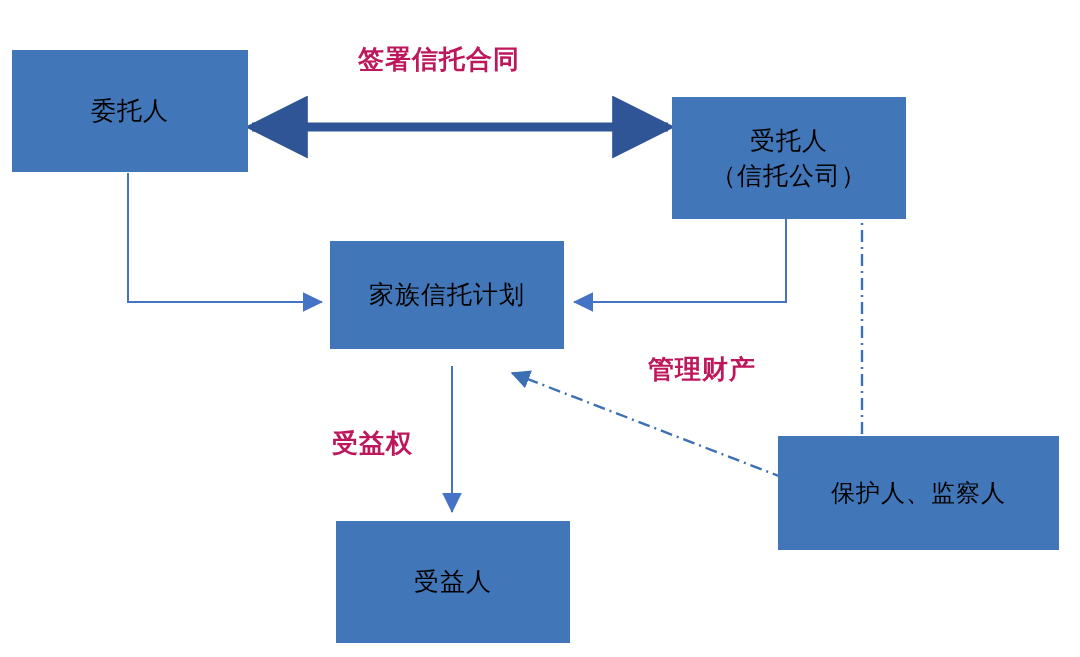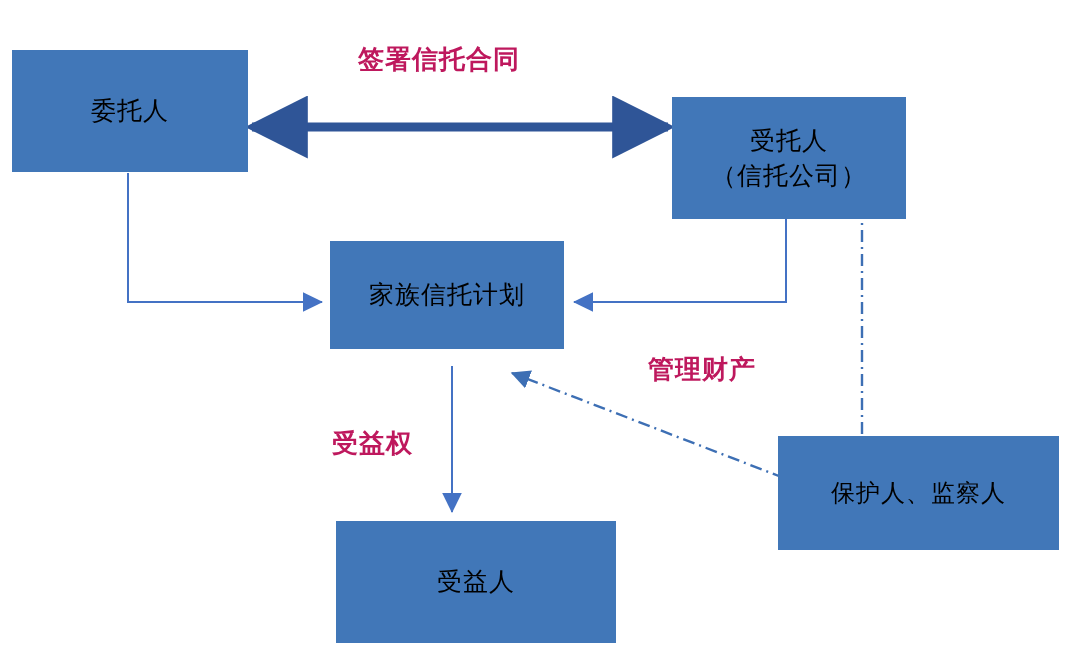--- a/index.html
+++ b/index.html
@@ -36,21 +36,21 @@
     font-size:26px;
     letter-spacing:1px;
     white-space:nowrap;
     z-index:4;
   }
 
   
   #node-settlor   { left:12px;  top:50px;  width:236px; height:122px; }
   #node-trustee   { left:672px; top:64px;  width:234px; height:122px;margin-top:33px; }
   #node-plan      { left:330px; top:241px; width:234px; height:108px; font-size:25px;}
-  #node-beneficiary{left:336px; top:521px; width:280px; height:122px; }
+  #node-beneficiary{left:336px; top:521px; width:234px; height:122px; }
   #node-protector { left:778px; top:436px; width:281px; height:114px; font-size:24px;}
 
   
   #label-sign     { left:358px; top:42px; }
   #label-deliver  { left:136px; top:352px; }
   #label-manage   { left:648px; top:352px; }
   #label-benefit  { left:332px; top:426px; }
 </style>
 </head>
 <body>

